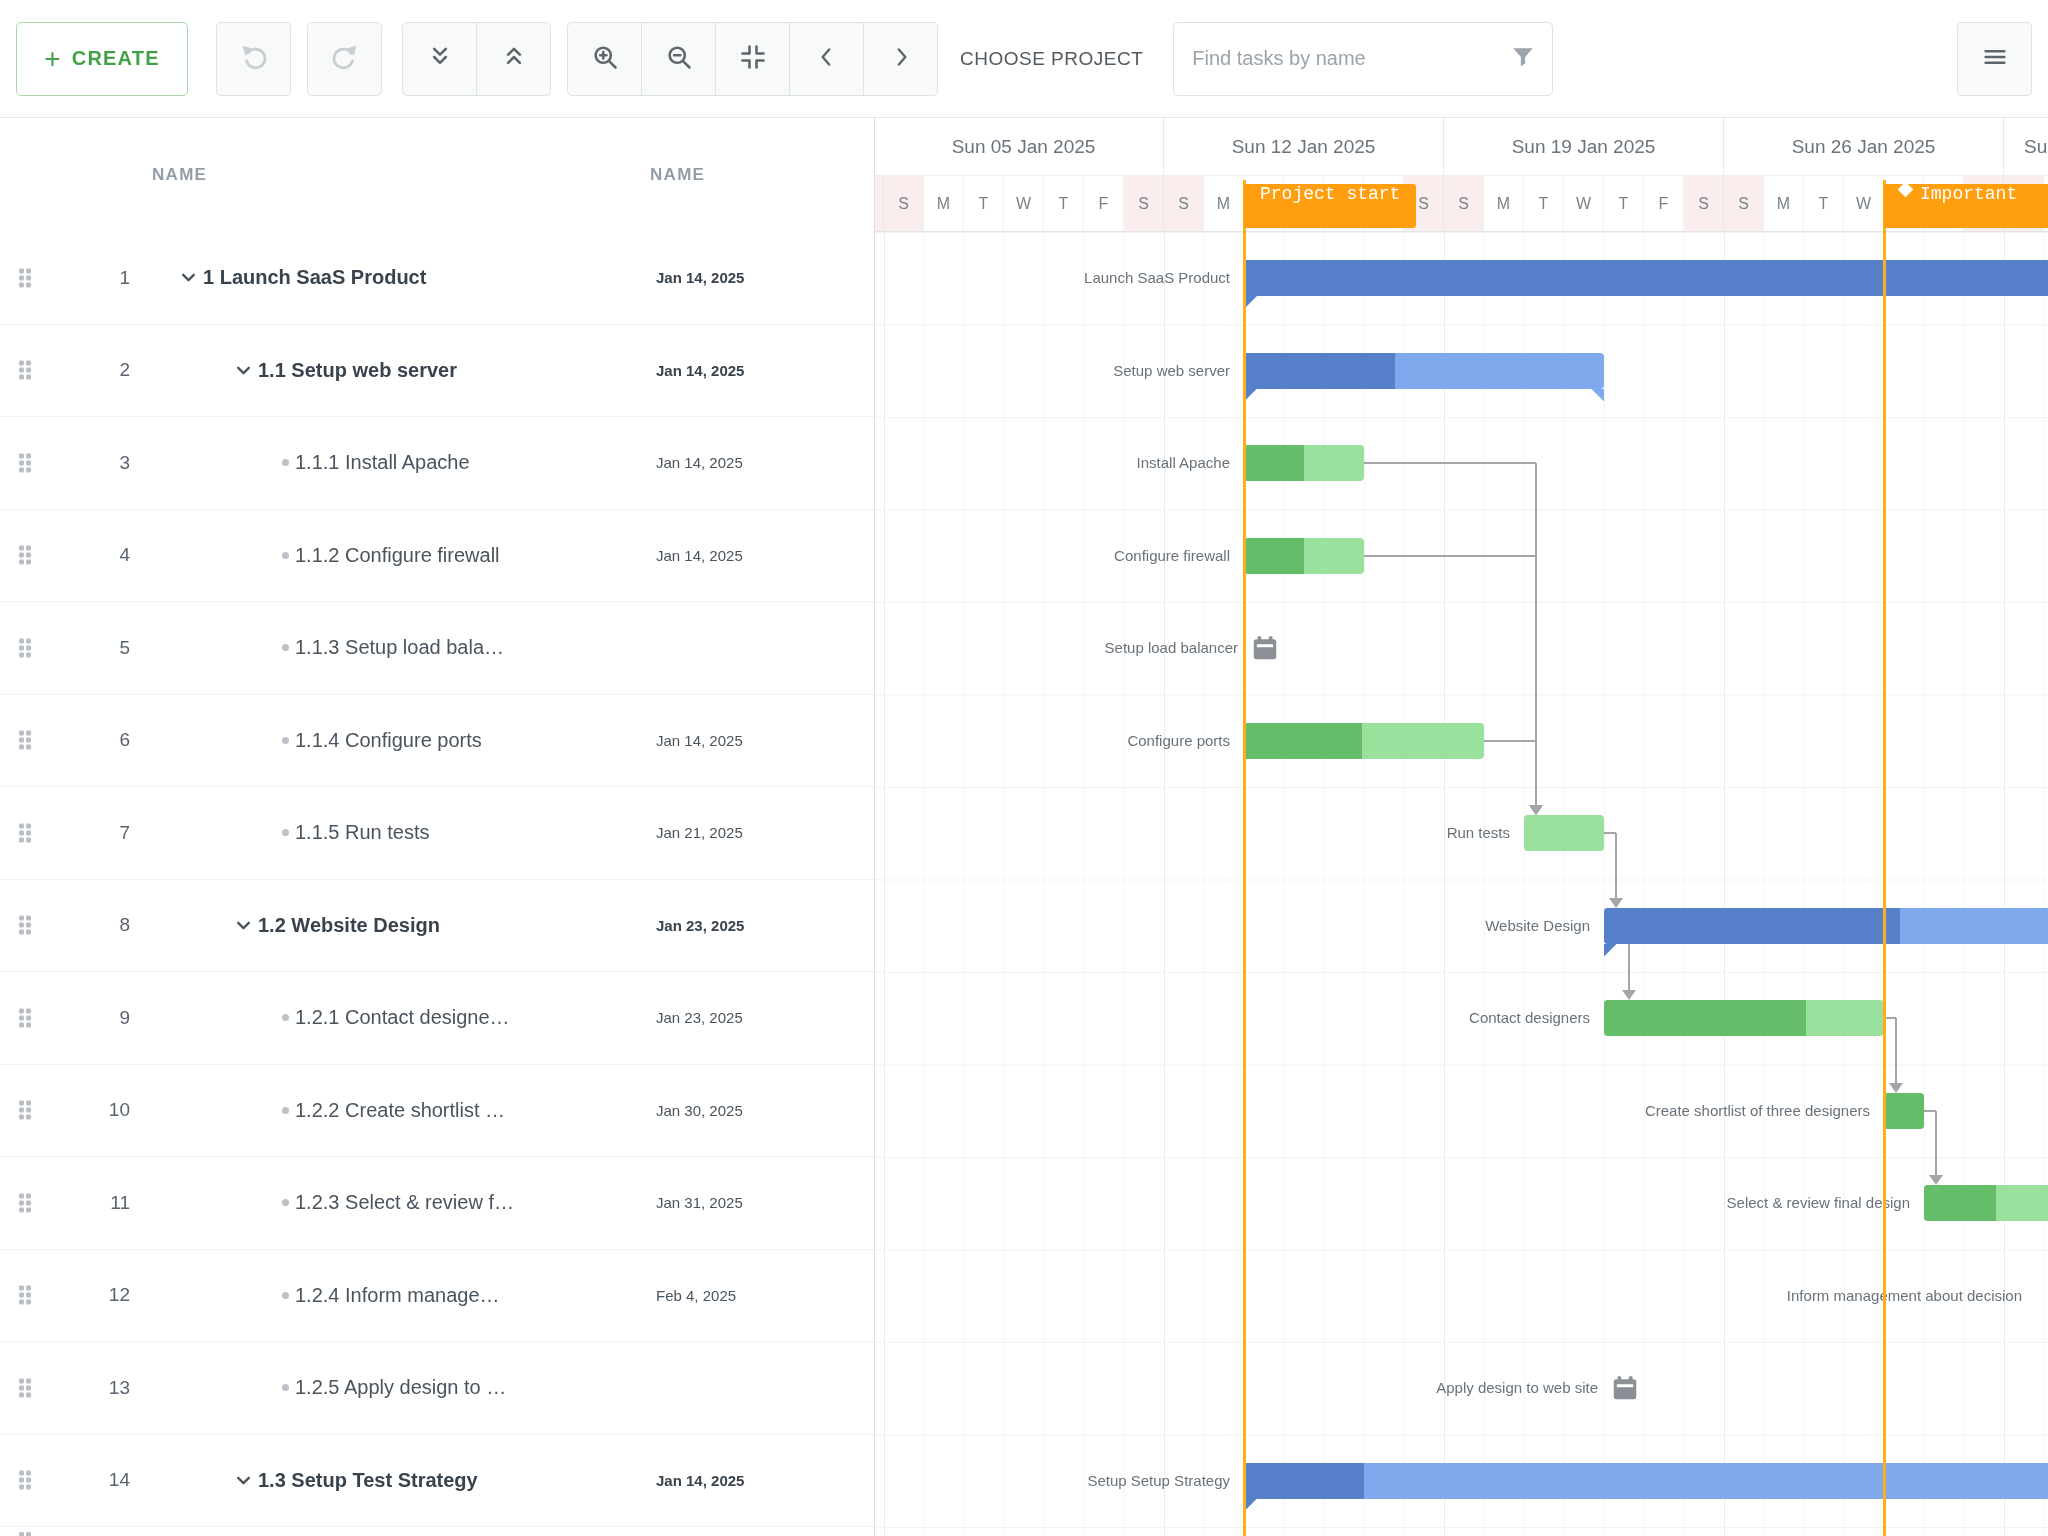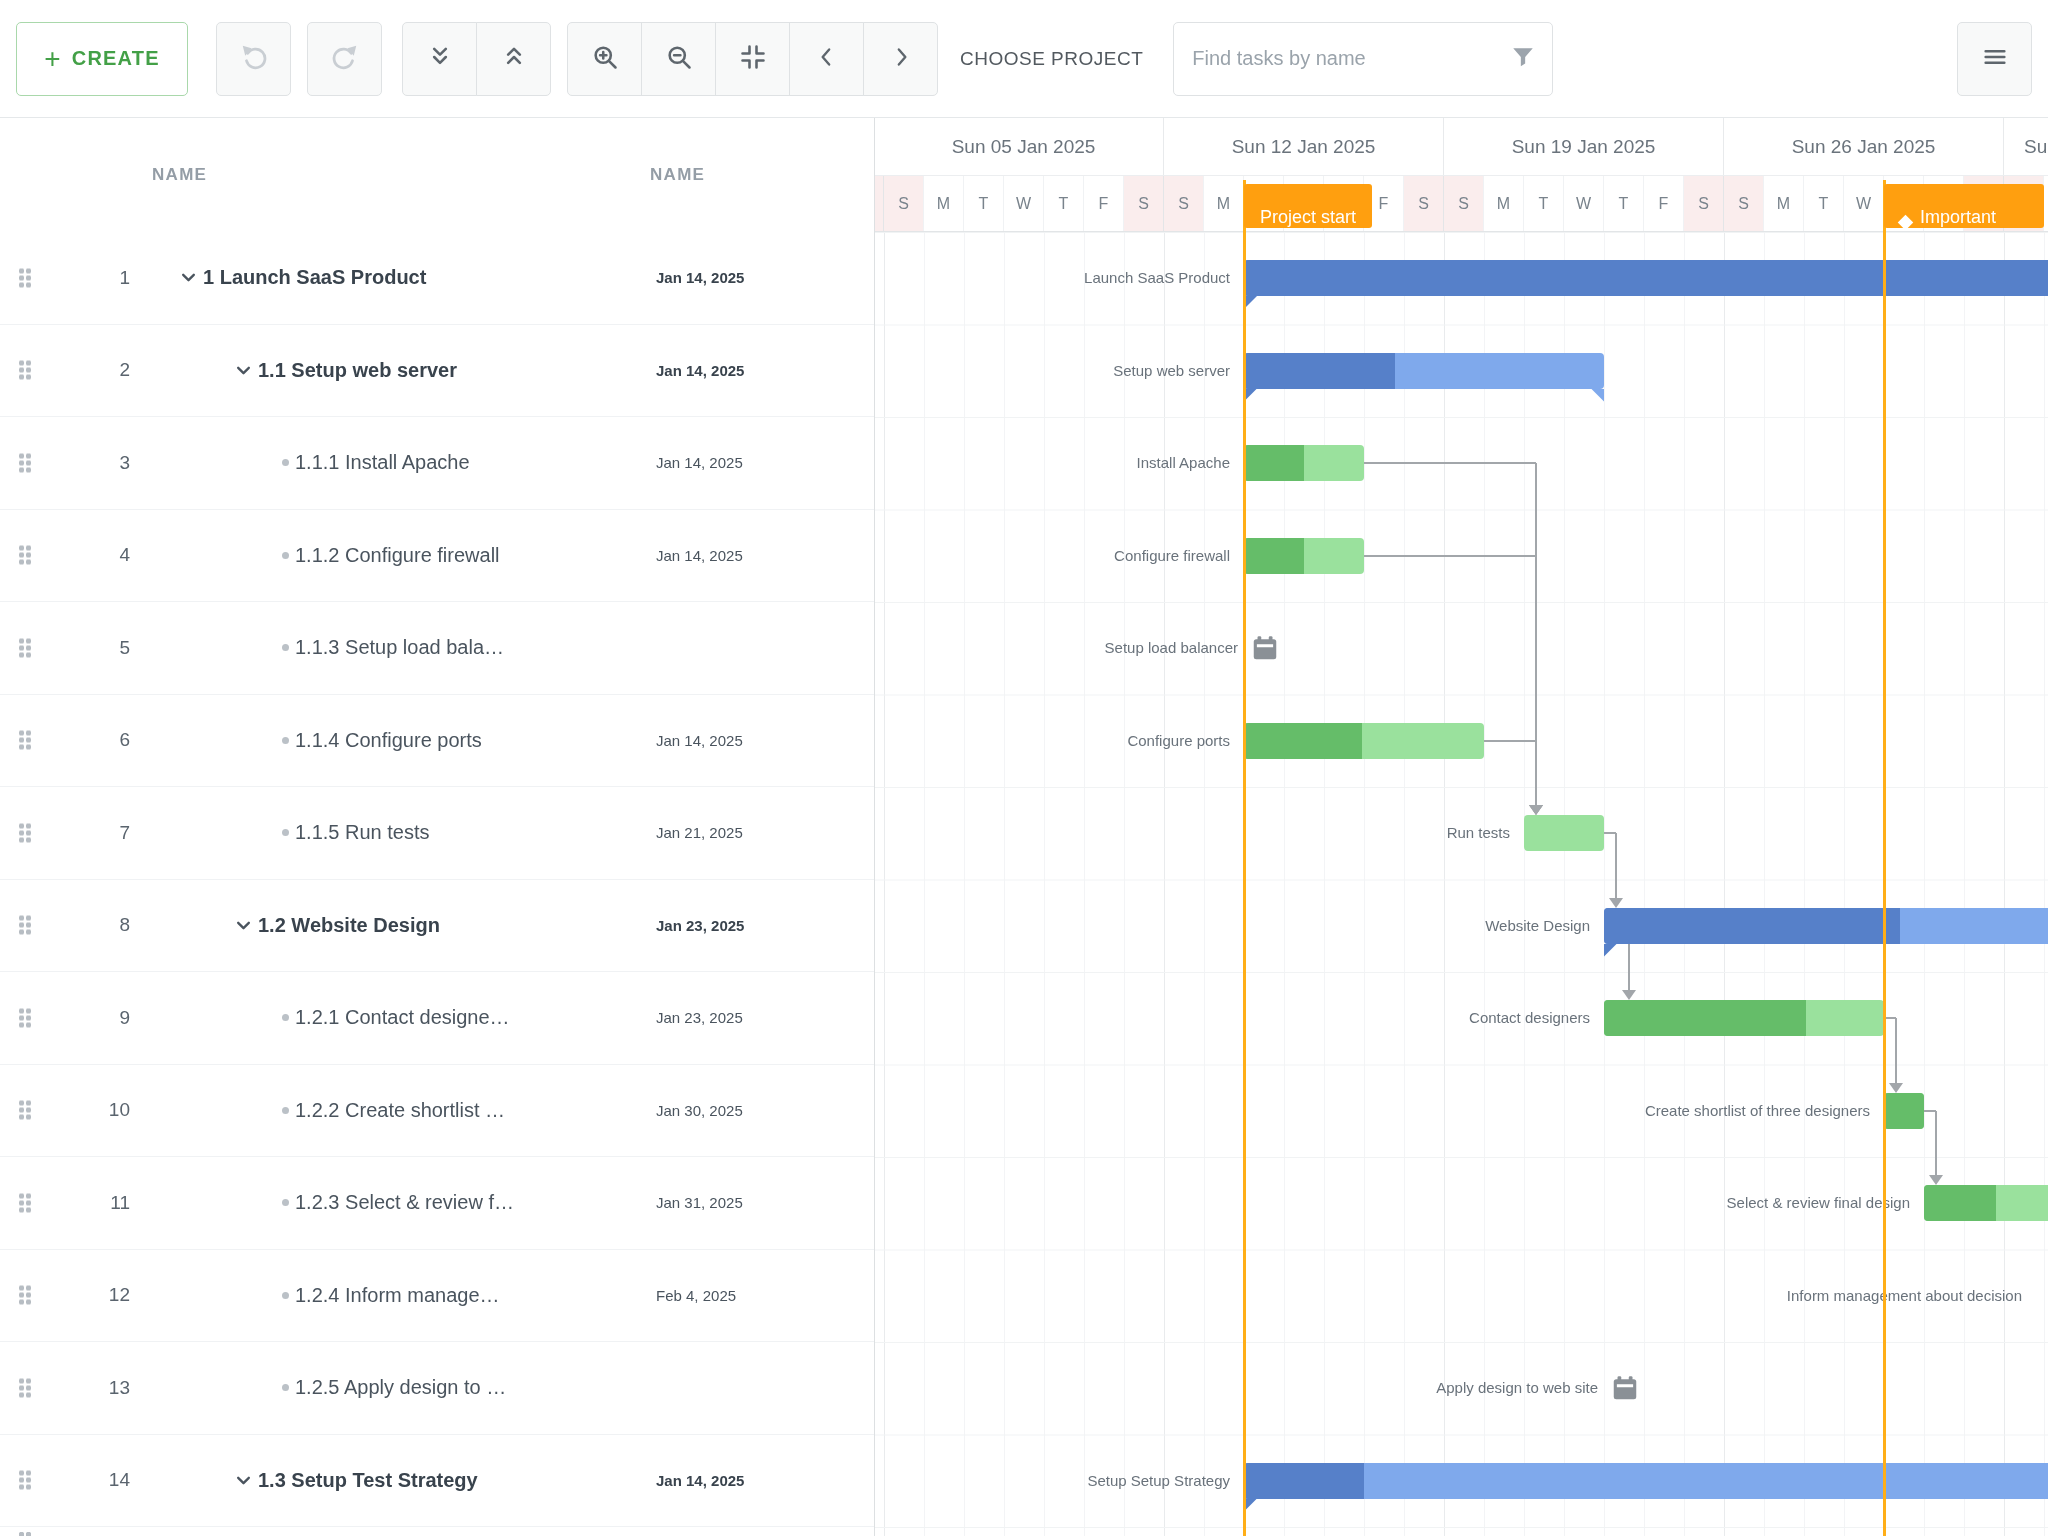--- a/index.html
+++ b/index.html
@@ -80,22 +80,22 @@
   .tri{position:absolute;top:100%;width:13px;height:13px;}
   .tri-l{left:0;clip-path:polygon(0 0,100% 0,0 100%);}
   .tri-r{right:0;clip-path:polygon(0 0,100% 0,100% 100%);}
   .bar-label{position:absolute;left:0;z-index:1;text-align:right;font-size:15px;color:#69727B;
     white-space:nowrap;overflow:hidden;height:92.5px;line-height:92.5px;}
   .cal{position:absolute;width:30px;height:30px;z-index:2;cursor:pointer;}
   .link{position:absolute;background:#A2A6AA;z-index:3;}
   .link-arrow{position:absolute;width:0;height:0;border-left:7px solid transparent;border-right:7px solid transparent;
     border-top:10px solid #A2A6AA;z-index:3;}
   .marker-line{position:absolute;top:62px;bottom:0;width:3px;background:#FFAE17;z-index:5;}
-  .marker-badge{position:absolute;top:66px;height:44px;box-sizing:border-box;display:flex;align-items:flex-end;gap:9px;
-    background:#FF9F0F;color:#fff;font-size:18px;padding:0 16px;border-radius:3px;z-index:6;white-space:nowrap;}
+  .marker-badge{position:absolute;top:66px;height:44px;box-sizing:border-box;display:flex;align-items:flex-start;gap:9px;
+    background:#FF9F0F;color:#fff;font-size:18px;padding:0 16px;border-radius:3px;z-index:6;white-space:nowrap;font-family:Liberation Mono, monospace;}
   .marker-badge.wide{padding-right:48px;}
   .badge-diamond{width:11px;height:11px;background:#fff;transform:rotate(45deg);flex:none;}
 </style>
 </head>
 <body>
 
 <div class="app">
 
   <div class="toolbar">
     <button class="btn create">

